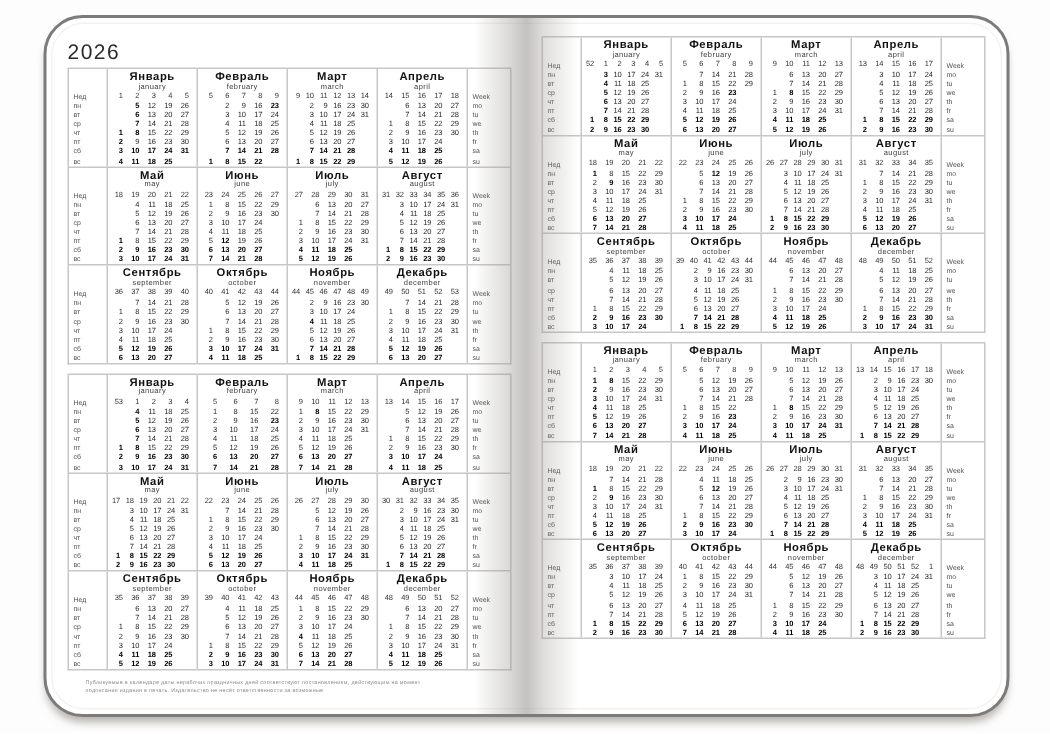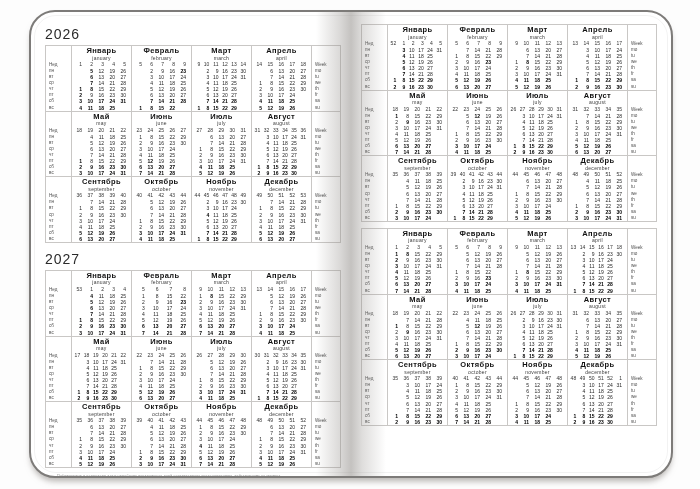--- a/index.html
+++ b/index.html
@@ -890,21 +890,20 @@
                 <div class="lrow">we</div>
                 <div class="lrow">th</div>
                 <div class="lrow">fr</div>
                 <div class="lrow">sa</div>
                 <div class="lrow">su</div>
               </div>
             </div>
           </div>
         </section>
         <section class="year">
-          <h2 class="ytitle">2027</h2>
           <div class="ytable">
             <div class="sect">
               <div class="ncol">
                 <div class="lspace"></div>
                 <div class="lhdr">Нед</div>
                 <div class="lrow">пн</div>
                 <div class="lrow">вт</div>
                 <div class="lrow">ср</div>
                 <div class="lrow">чт</div>
                 <div class="lrow">пт</div>

